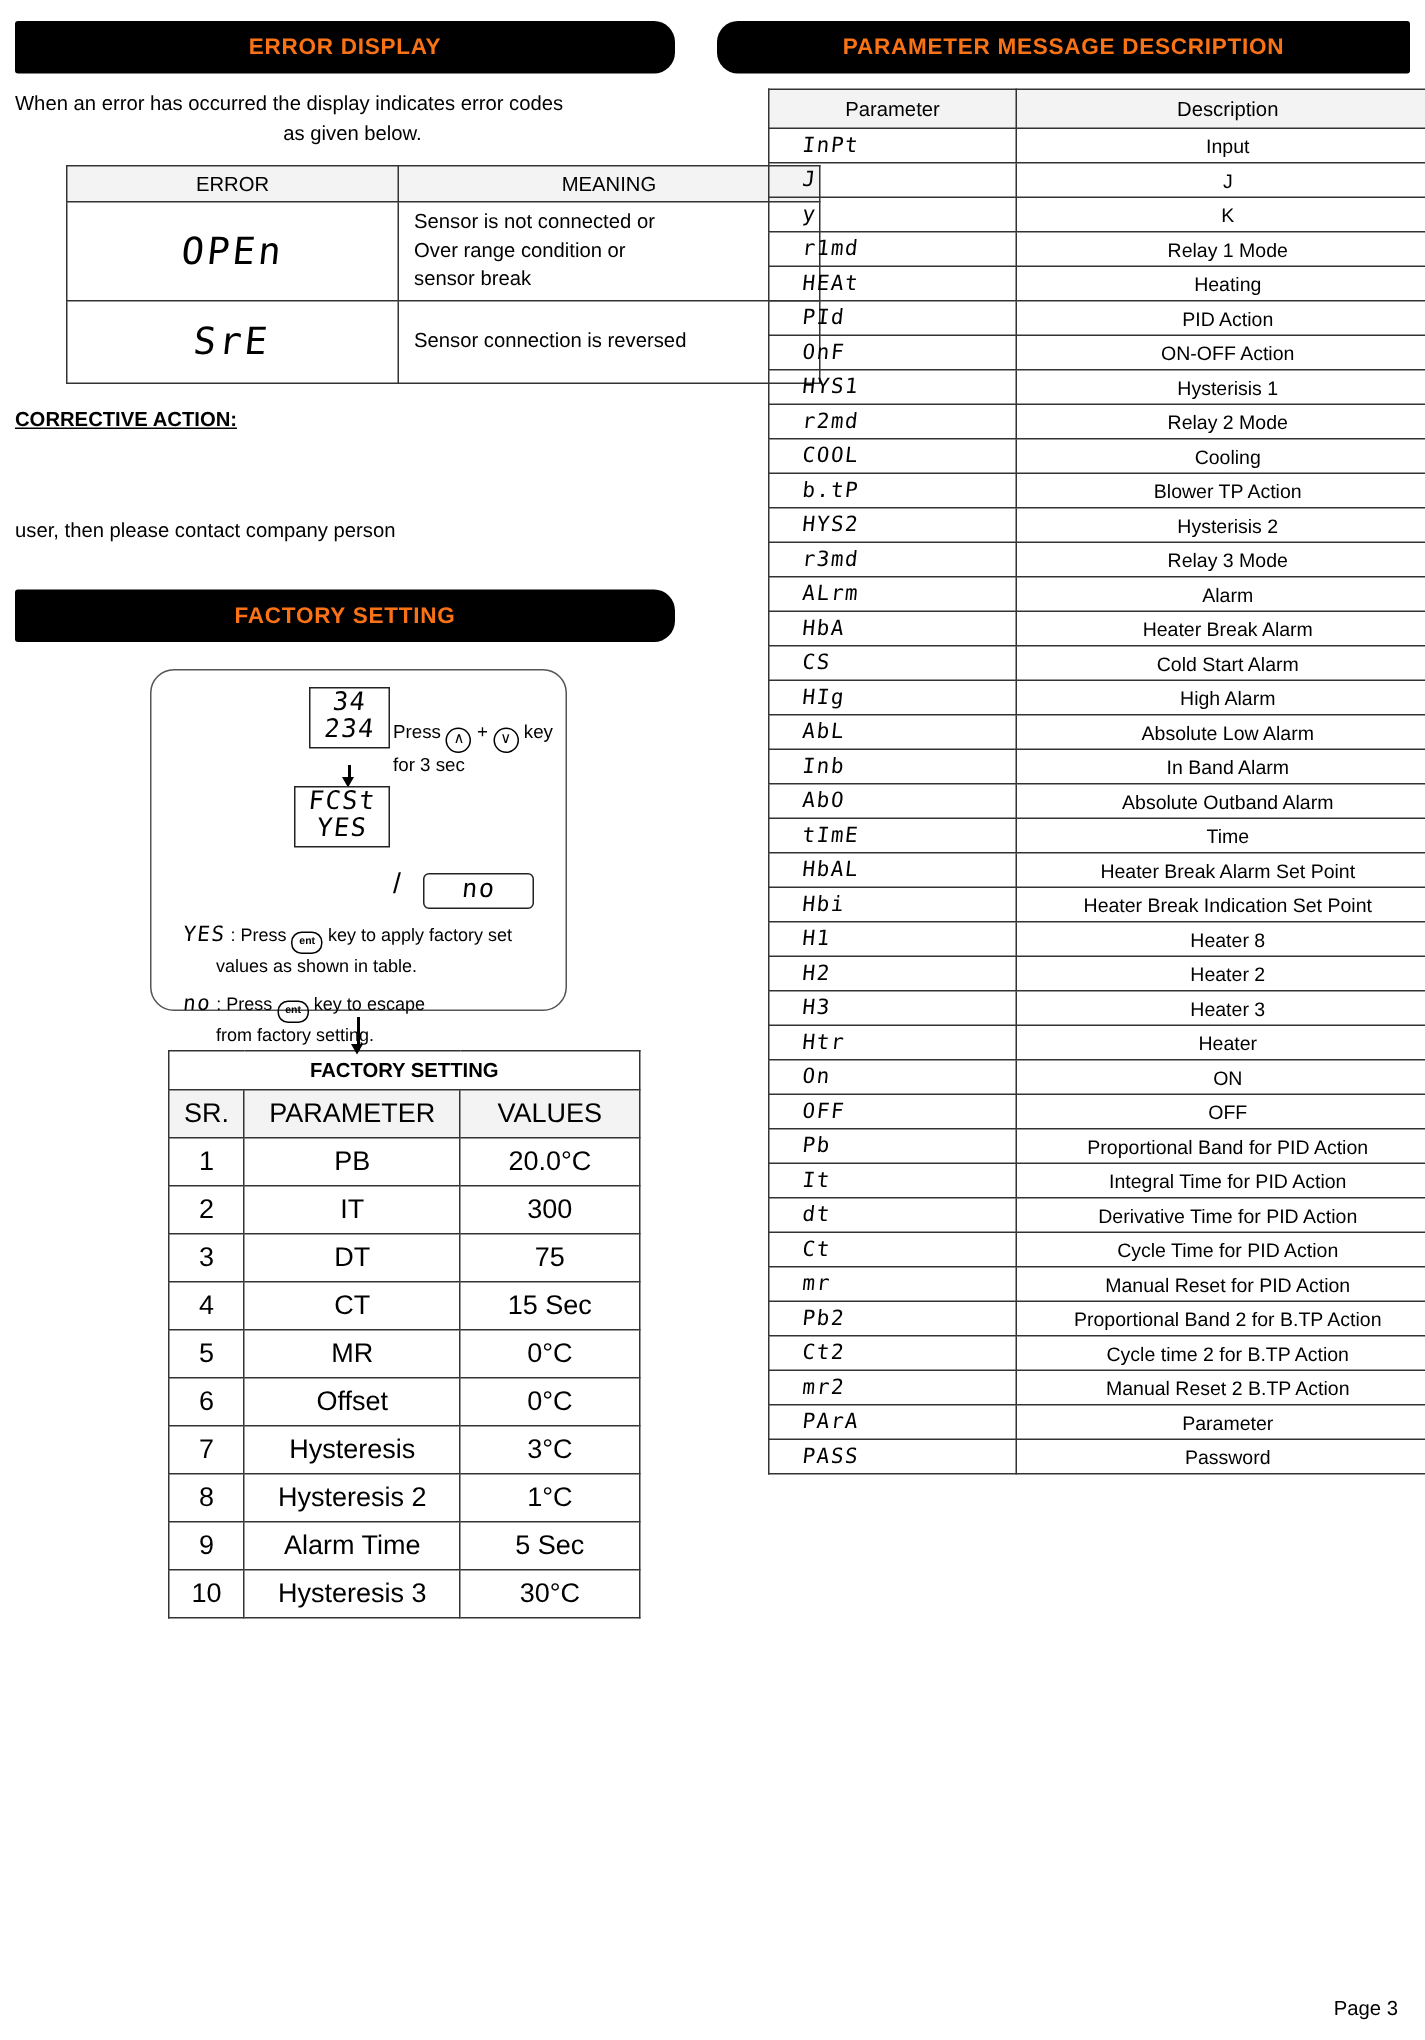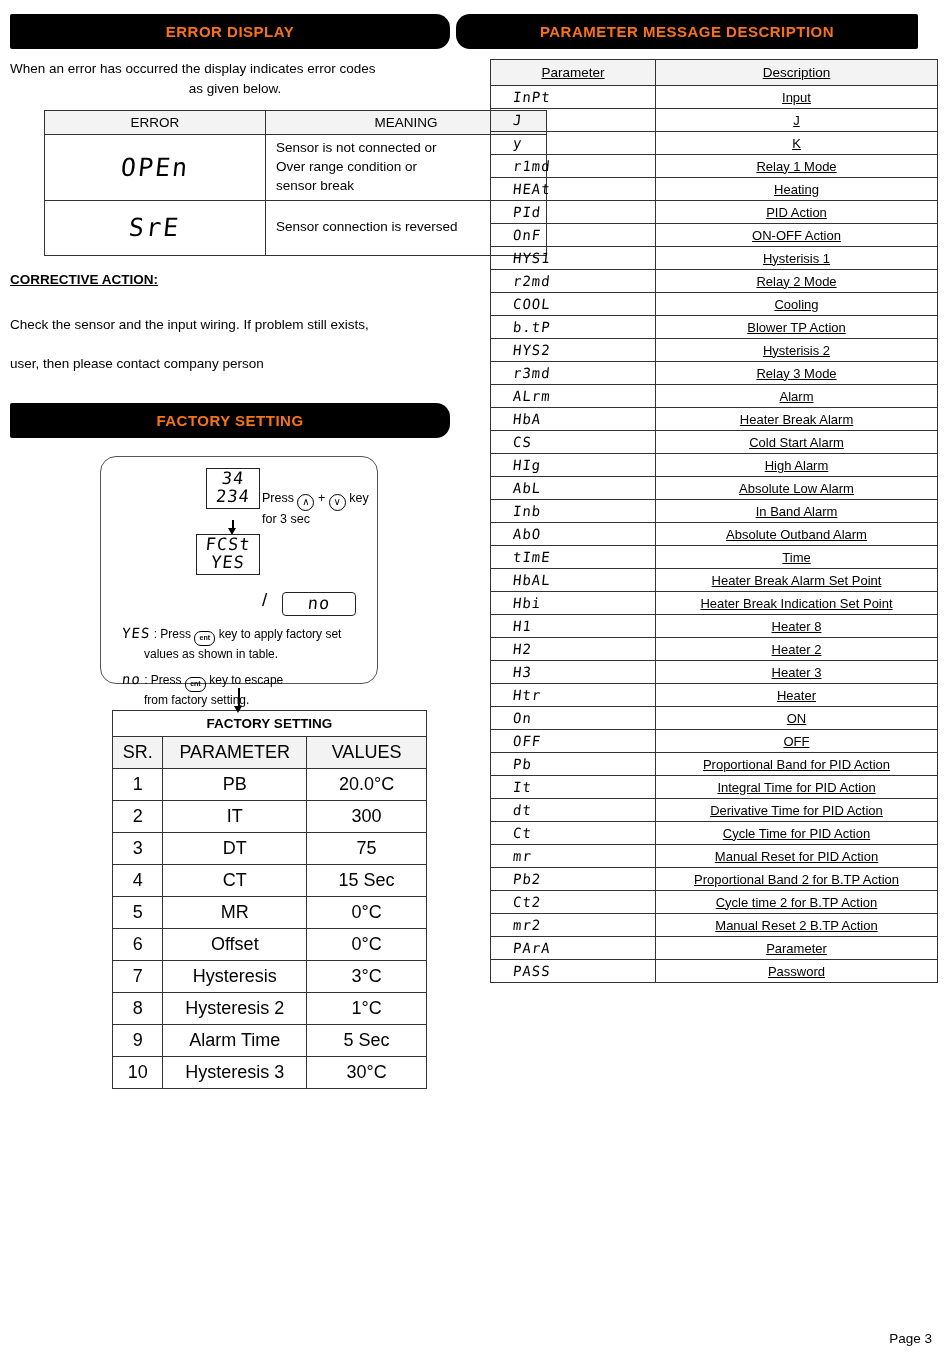--- a/index.html
+++ b/index.html
@@ -24,24 +24,23 @@
 
   
   .col-left {
     position: absolute;
     left: 10px;
     top: 14px;
     width: 440px;
   }
   .col-right {
     position: absolute;
-    left: 456px;
+    left: 478px;
     top: 14px;
     width: 462px;
-    text-decoration: underline;
   }
 
   
   .banner {
     background: #000000;
     color: #f97316;
     text-align: center;
     font-weight: bold;
     font-size: 15px;
     letter-spacing: 0.5px;
@@ -61,21 +60,21 @@
   .para .ind {
     display: block;
     padding-left: 10px;
     text-align: center;
   }
 
   .heading-ul {
     font-weight: bold;
     font-size: 13.5px;
     text-decoration: underline;
-    margin: 16px 0 18px 0;
+    margin: 16px 0 8px 0;
     display: inline-block;
   }
 
   
   table {
     border-collapse: collapse;
     width: 100%;
     margin-left: 34px;
   }
   table td, table th {
@@ -304,21 +303,21 @@
         <td class="meaning">
           <div>Sensor connection is reversed</div>
         </td>
       </tr>
     </tbody>
       </table>
 
     <div class="heading-ul">CORRECTIVE ACTION:</div>
 
     <div class="para">
-      <span>Check the sensor and the input wiring. If problem still exists,</span><br>
+      <br>
       <br>
       <span>user, then please contact company person</span>
     </div>
 
     <div style="height:18px"></div>
 
     <div class="banner">FACTORY SETTING</div>
 
     
     <div class="fs-wrap">

